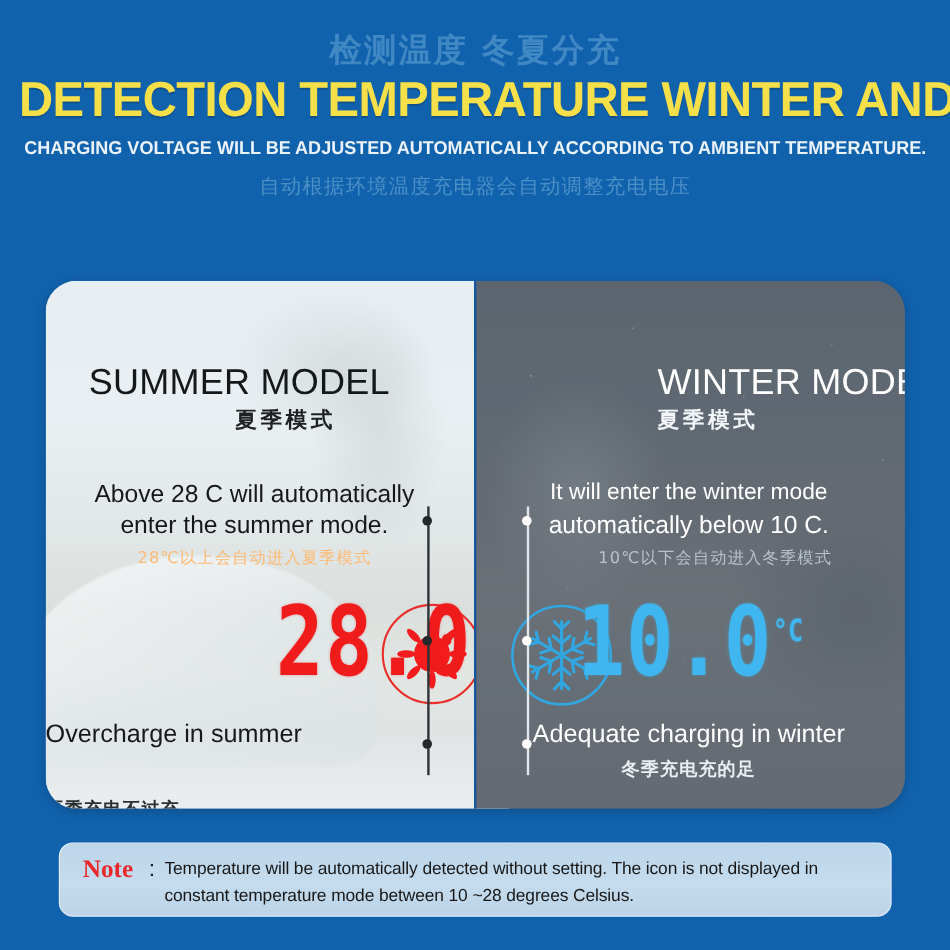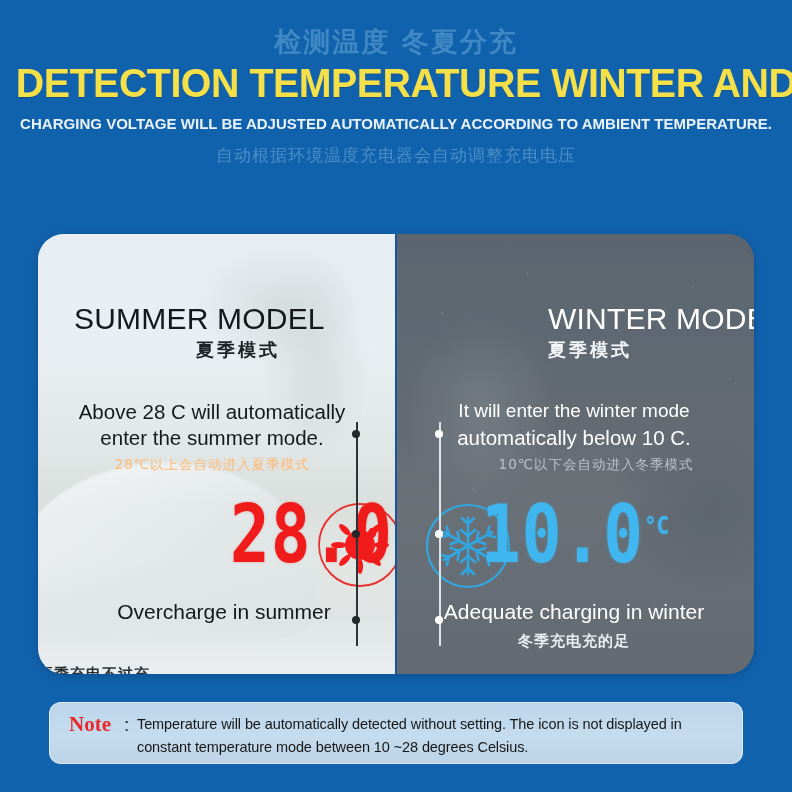--- a/index.html
+++ b/index.html
@@ -130,21 +130,21 @@
     text-shadow:0 0 2px rgba(240,27,27,.35);
   }
   .lcd-unit{font-size:21px;vertical-align:super;letter-spacing:0;}
   .lcd-w{
     left:443px;top:254px;font-size:66px;color:#3fb6ef;
     transform:scaleY(1.22);transform-origin:left top;
     text-shadow:0 0 3px rgba(63,182,239,.45);
   }
 
   .s-bottom{
-    position:absolute;left:12px;top:366px;width:348px;text-align:center;
+    position:absolute;left:0;top:366px;width:348px;
     font-size:21px;font-weight:500;color:#16191c;white-space:nowrap;
   }
   .s-bottom-cn{
     position:absolute;left:0;top:398px;width:348px;
     font-size:15px;font-weight:600;color:#2a2f33;letter-spacing:1px;
     font-family:"DejaVu Sans",sans-serif;white-space:nowrap;margin-top:33px;
   }
 
   
   .w-title{

